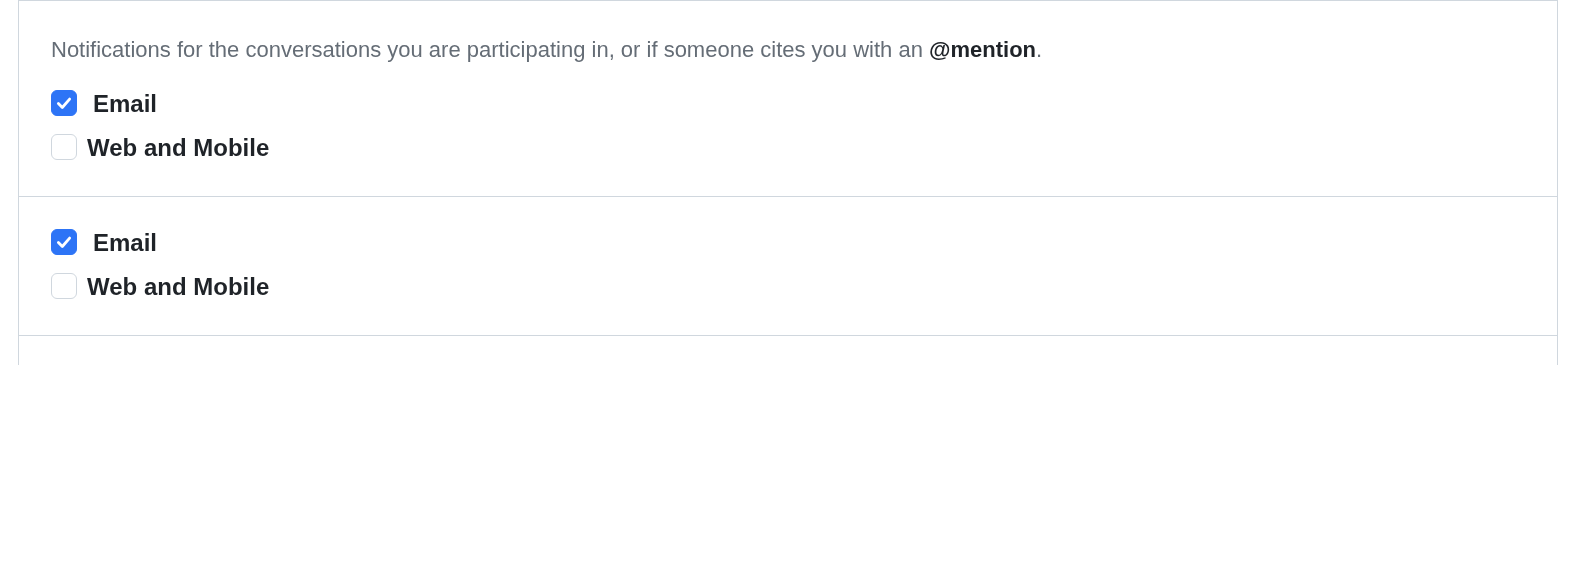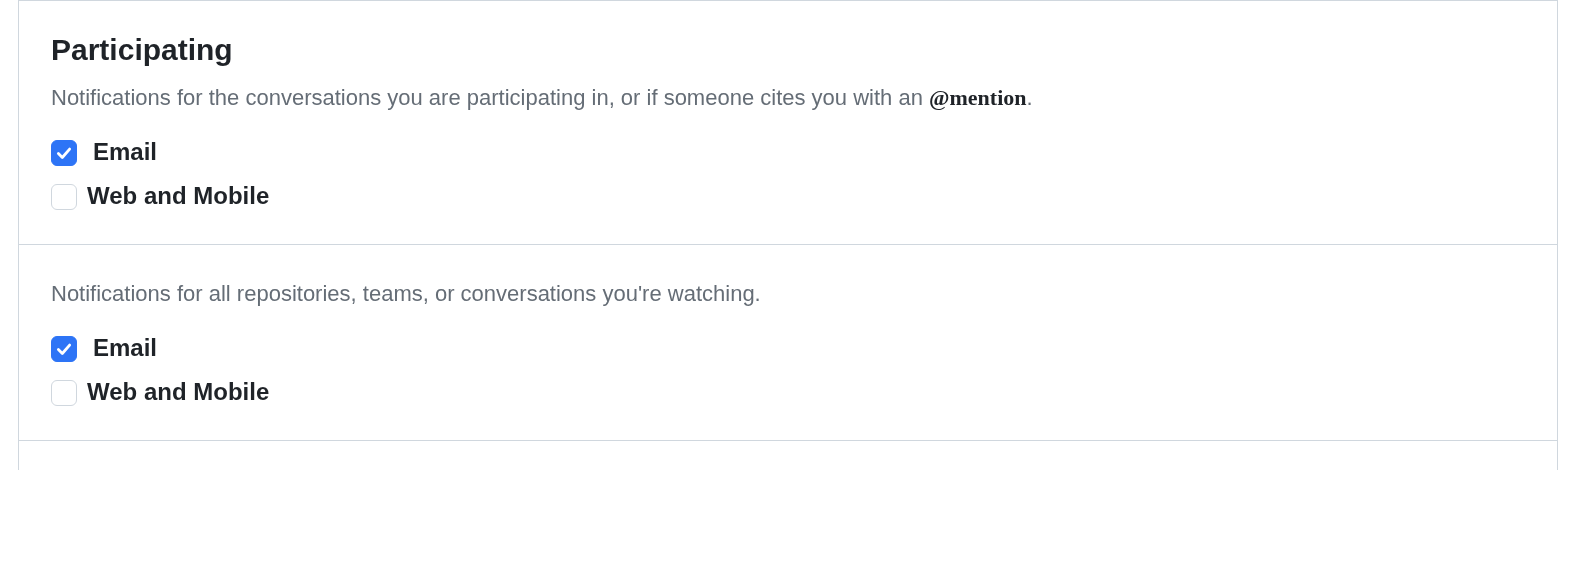--- a/index.html
+++ b/index.html
@@ -33,25 +33,24 @@
     }
     .section-description {
       font-size: 22px;
       color: #656d76;
       line-height: 1.5;
       margin-bottom: 24px;
     }
     .section-description .mention {
       font-weight: 600;
       color: #1f2328;
-      font-family: Liberation Serif, serif;
     }
     .checkbox-row {
       display: flex;
-      align-items: flex-end;
+      align-items: flex-start;
       gap: 16px;
       margin-bottom: 16px;
     }
     .checkbox-row:last-child {
       margin-bottom: 0;
       gap: 10px;
     }
     .checkbox {
       width: 26px;
       height: 26px;
@@ -86,42 +85,40 @@
       border-top: 1px solid #d0d7de;
       height: 30px;
     }
   </style>
 </head>
 <body>
 
 <div class="container">
 
   <div class="section">
-    <h2 class="section-title">Participating</h2>
     <p class="section-description">
       <span>Notifications for the conversations you are participating in, or if someone cites you with an </span><span class="mention">@mention</span><span>.</span>
     </p>
     <div class="checkbox-row">
       <div class="checkbox checked">
         <svg viewBox="0 0 16 16" fill="none" stroke="#ffffff" stroke-width="2.5" stroke-linecap="round" stroke-linejoin="round">
             <polyline points="3 8.5 6.5 12 13 4.5"></polyline>
           </svg>
       </div>
       <label class="checkbox-label">Email</label>
     </div>
     <div class="checkbox-row">
       <div class="checkbox">
         
       </div>
       <label class="checkbox-label">Web and Mobile</label>
     </div>
   </div>
 
   <div class="section">
-    <p class="section-description">Notifications for all repositories, teams, or conversations you're watching.</p>
     <div class="checkbox-row">
       <div class="checkbox checked">
         <svg viewBox="0 0 16 16" fill="none" stroke="#ffffff" stroke-width="2.5" stroke-linecap="round" stroke-linejoin="round">
             <polyline points="3 8.5 6.5 12 13 4.5"></polyline>
           </svg>
       </div>
       <label class="checkbox-label">Email</label>
     </div>
     <div class="checkbox-row">
       <div class="checkbox">

